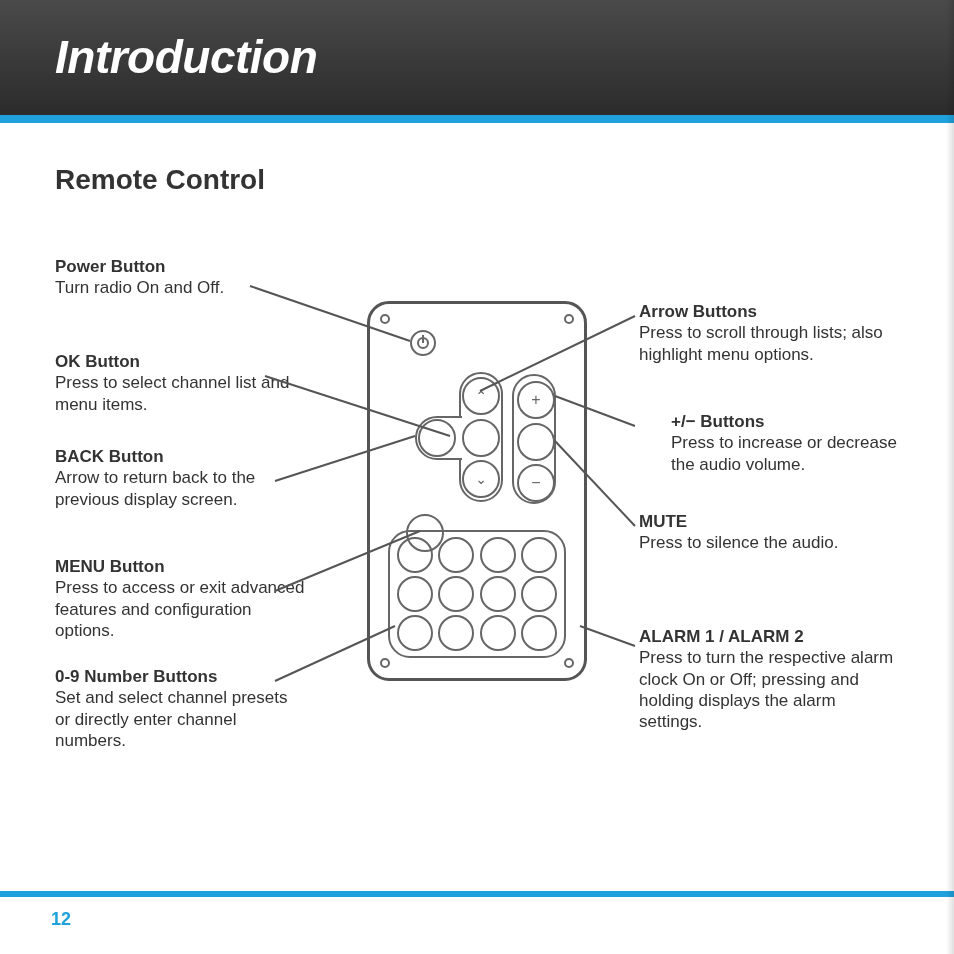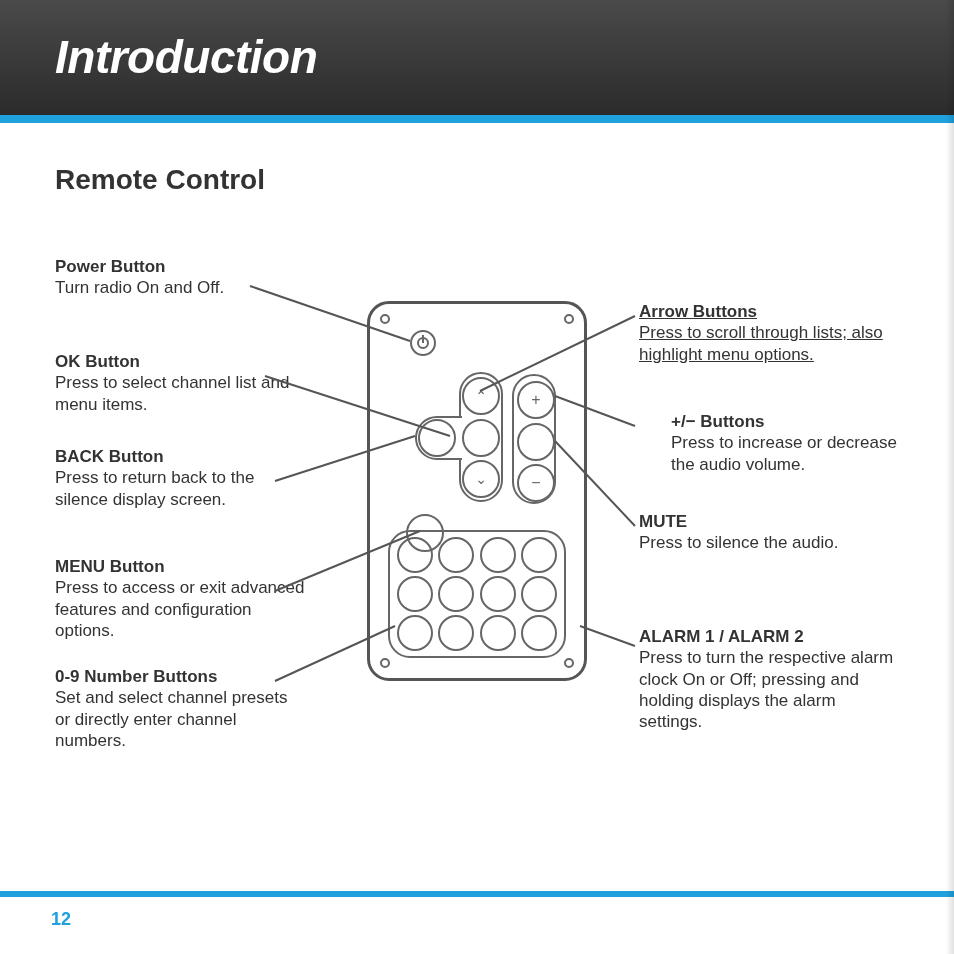--- a/index.html
+++ b/index.html
@@ -33,21 +33,21 @@
   .label-item .title { font-weight: 700; display: block; }
   .label-item .desc { display: block; }
 
   
   .l-power  { position: absolute; top: 0;   }
   .l-ok     { position: absolute; top: 95px;}
   .l-back   { position: absolute; top: 190px;}
   .l-menu   { position: absolute; top: 300px;}
   .l-num    { position: absolute; top: 410px;}
 
-  .r-arrow  { position: absolute; top: 45px; text-decoration: underline; }
+  .r-arrow  { position: absolute; top: 45px; }
   .r-plus   { position: absolute; top: 155px; margin-left: 32px;}
   .r-mute   { position: absolute; top: 255px;}
   .r-alarm  { position: absolute; top: 370px;}
 
   
   .remote-wrap { position: absolute; left: 50%; top: 45px; transform: translateX(-50%); }
   .remote {
     width: 220px; height: 380px;
     border: 3px solid #555; border-radius: 22px;
     background: #fff;
@@ -132,21 +132,21 @@
         <div class="label-item l-power">
           <span class="title">Power Button</span>
           <span class="desc">Turn radio On and Off.</span>
         </div>
         <div class="label-item l-ok">
           <span class="title">OK Button</span>
           <span class="desc">Press to select channel list and menu items.</span>
         </div>
         <div class="label-item l-back">
           <span class="title">BACK Button</span>
-          <span class="desc">Press to return back to the silence display screen.</span>
+          <span class="desc">Arrow to return back to the previous display screen.</span>
         </div>
         <div class="label-item l-menu">
           <span class="title">MENU Button</span>
           <span class="desc">Press to access or exit advanced features and configuration options.</span>
         </div>
         <div class="label-item l-num">
           <span class="title">0-9 Number Buttons</span>
           <span class="desc">Set and select channel presets or directly enter channel numbers.</span>
         </div>
       </div>

